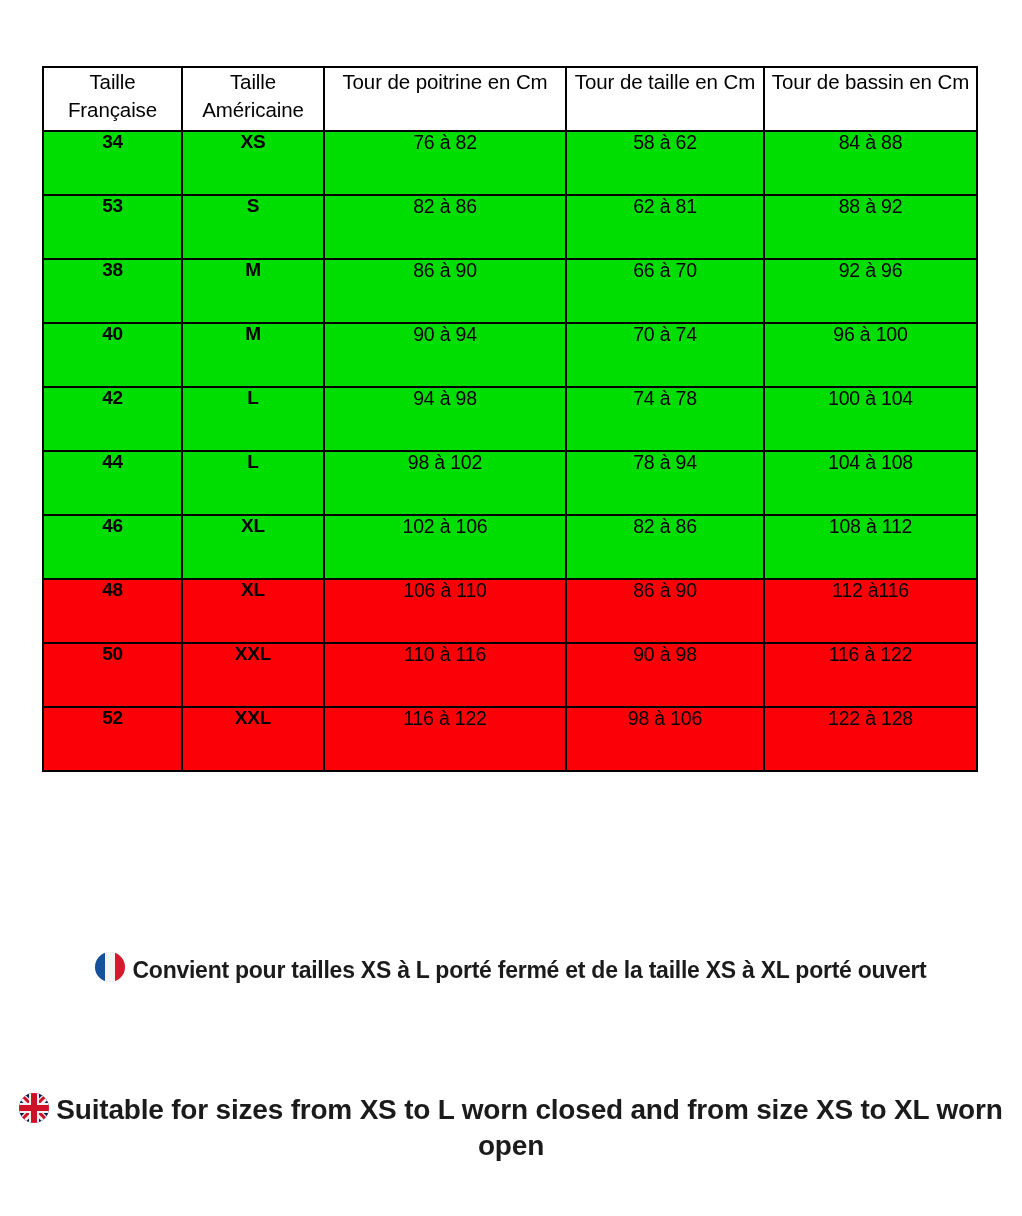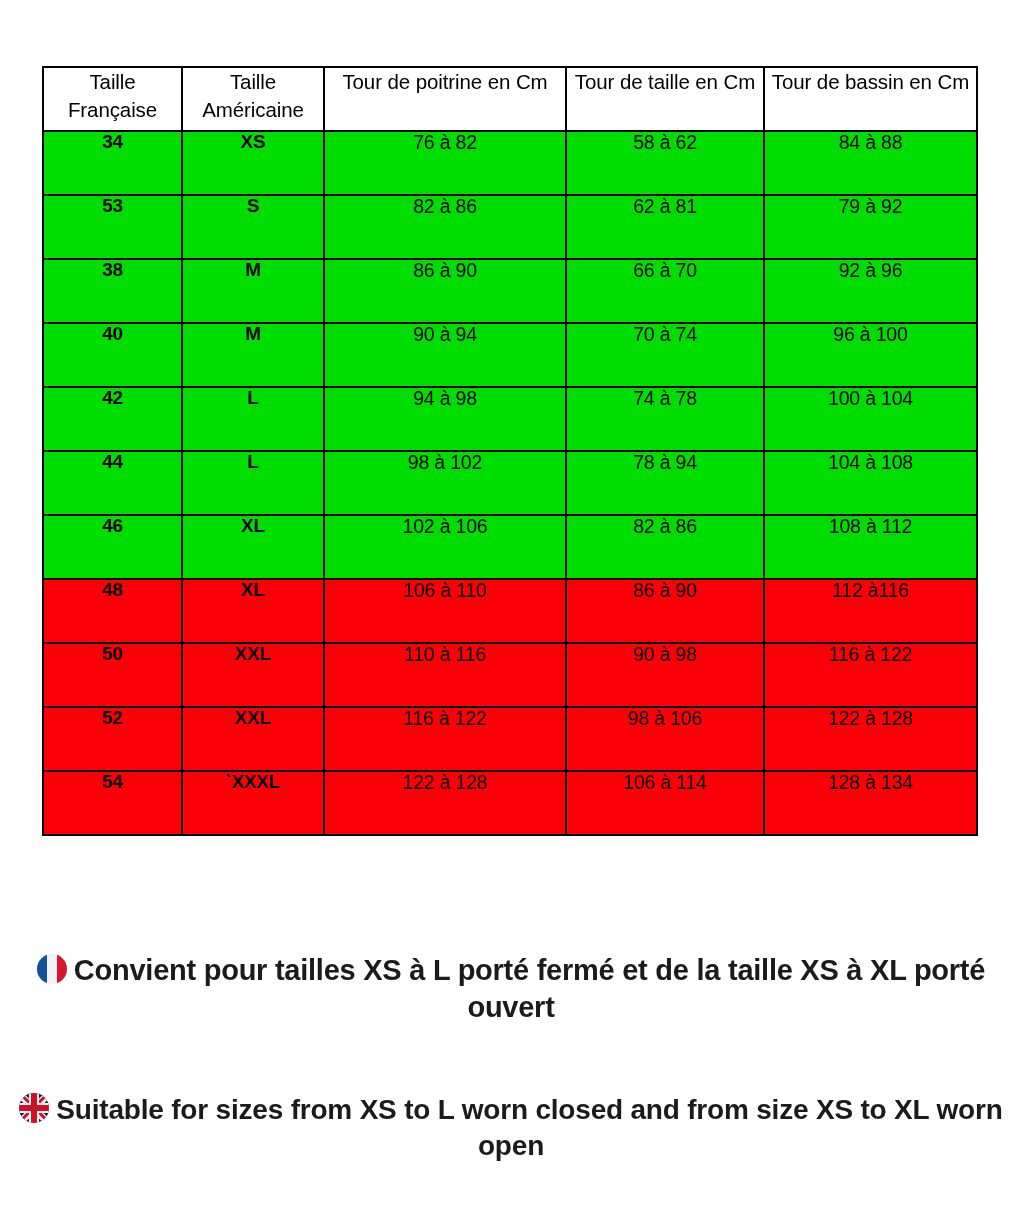--- a/index.html
+++ b/index.html
@@ -81,21 +81,21 @@
     position: absolute;
     left: 0;
     width: 1022px;
     text-align: center;
     font-weight: bold;
     color: #1b1b1b;
     line-height: 1.28;
   }
   .caption-fr {
     top: 952px;
-    font-size: 29px;
+    font-size: 23px;
     letter-spacing: -0.25px;
     text-align: center;
   }
   .caption-en {
     top: 1092px;
     font-size: 28px;
     letter-spacing: -0.2px;
   }
   .caption .txt { display: inline; }
 
@@ -180,21 +180,21 @@
             <td class="sz-us">XS</td>
             <td>76 à 82</td>
             <td>58 à 62</td>
             <td>84 à 88</td>
           </tr>
           <tr class="row-green">
             <td class="sz-fr">53</td>
             <td class="sz-us">S</td>
             <td>82 à 86</td>
             <td>62 à 81</td>
-            <td>79 à 92</td>
+            <td>88 à 92</td>
           </tr>
           <tr class="row-green">
             <td class="sz-fr">38</td>
             <td class="sz-us">M</td>
             <td>86 à 90</td>
             <td>66 à 70</td>
             <td>92 à 96</td>
           </tr>
           <tr class="row-green">
             <td class="sz-fr">40</td>
@@ -238,27 +238,20 @@
             <td>90 à 98</td>
             <td>116 à 122</td>
           </tr>
           <tr class="row-red">
             <td class="sz-fr">52</td>
             <td class="sz-us">XXL</td>
             <td>116 à 122</td>
             <td>98 à 106</td>
             <td>122 à 128</td>
           </tr>
-          <tr class="row-red">
-            <td class="sz-fr">54</td>
-            <td class="sz-us">`XXXL</td>
-            <td>122 à 128</td>
-            <td>106 à 114</td>
-            <td>128 à 134</td>
-          </tr>
         </tbody>
     </table>
   </div>
 
   <div class="caption caption-fr">
     <span class="flag flag-fr">
       <span class="b1"></span><span class="b2"></span><span class="b3"></span>
     </span><span class="txt">Convient pour tailles XS à L porté fermé et de la taille XS à XL porté ouvert</span>
   </div>
 

